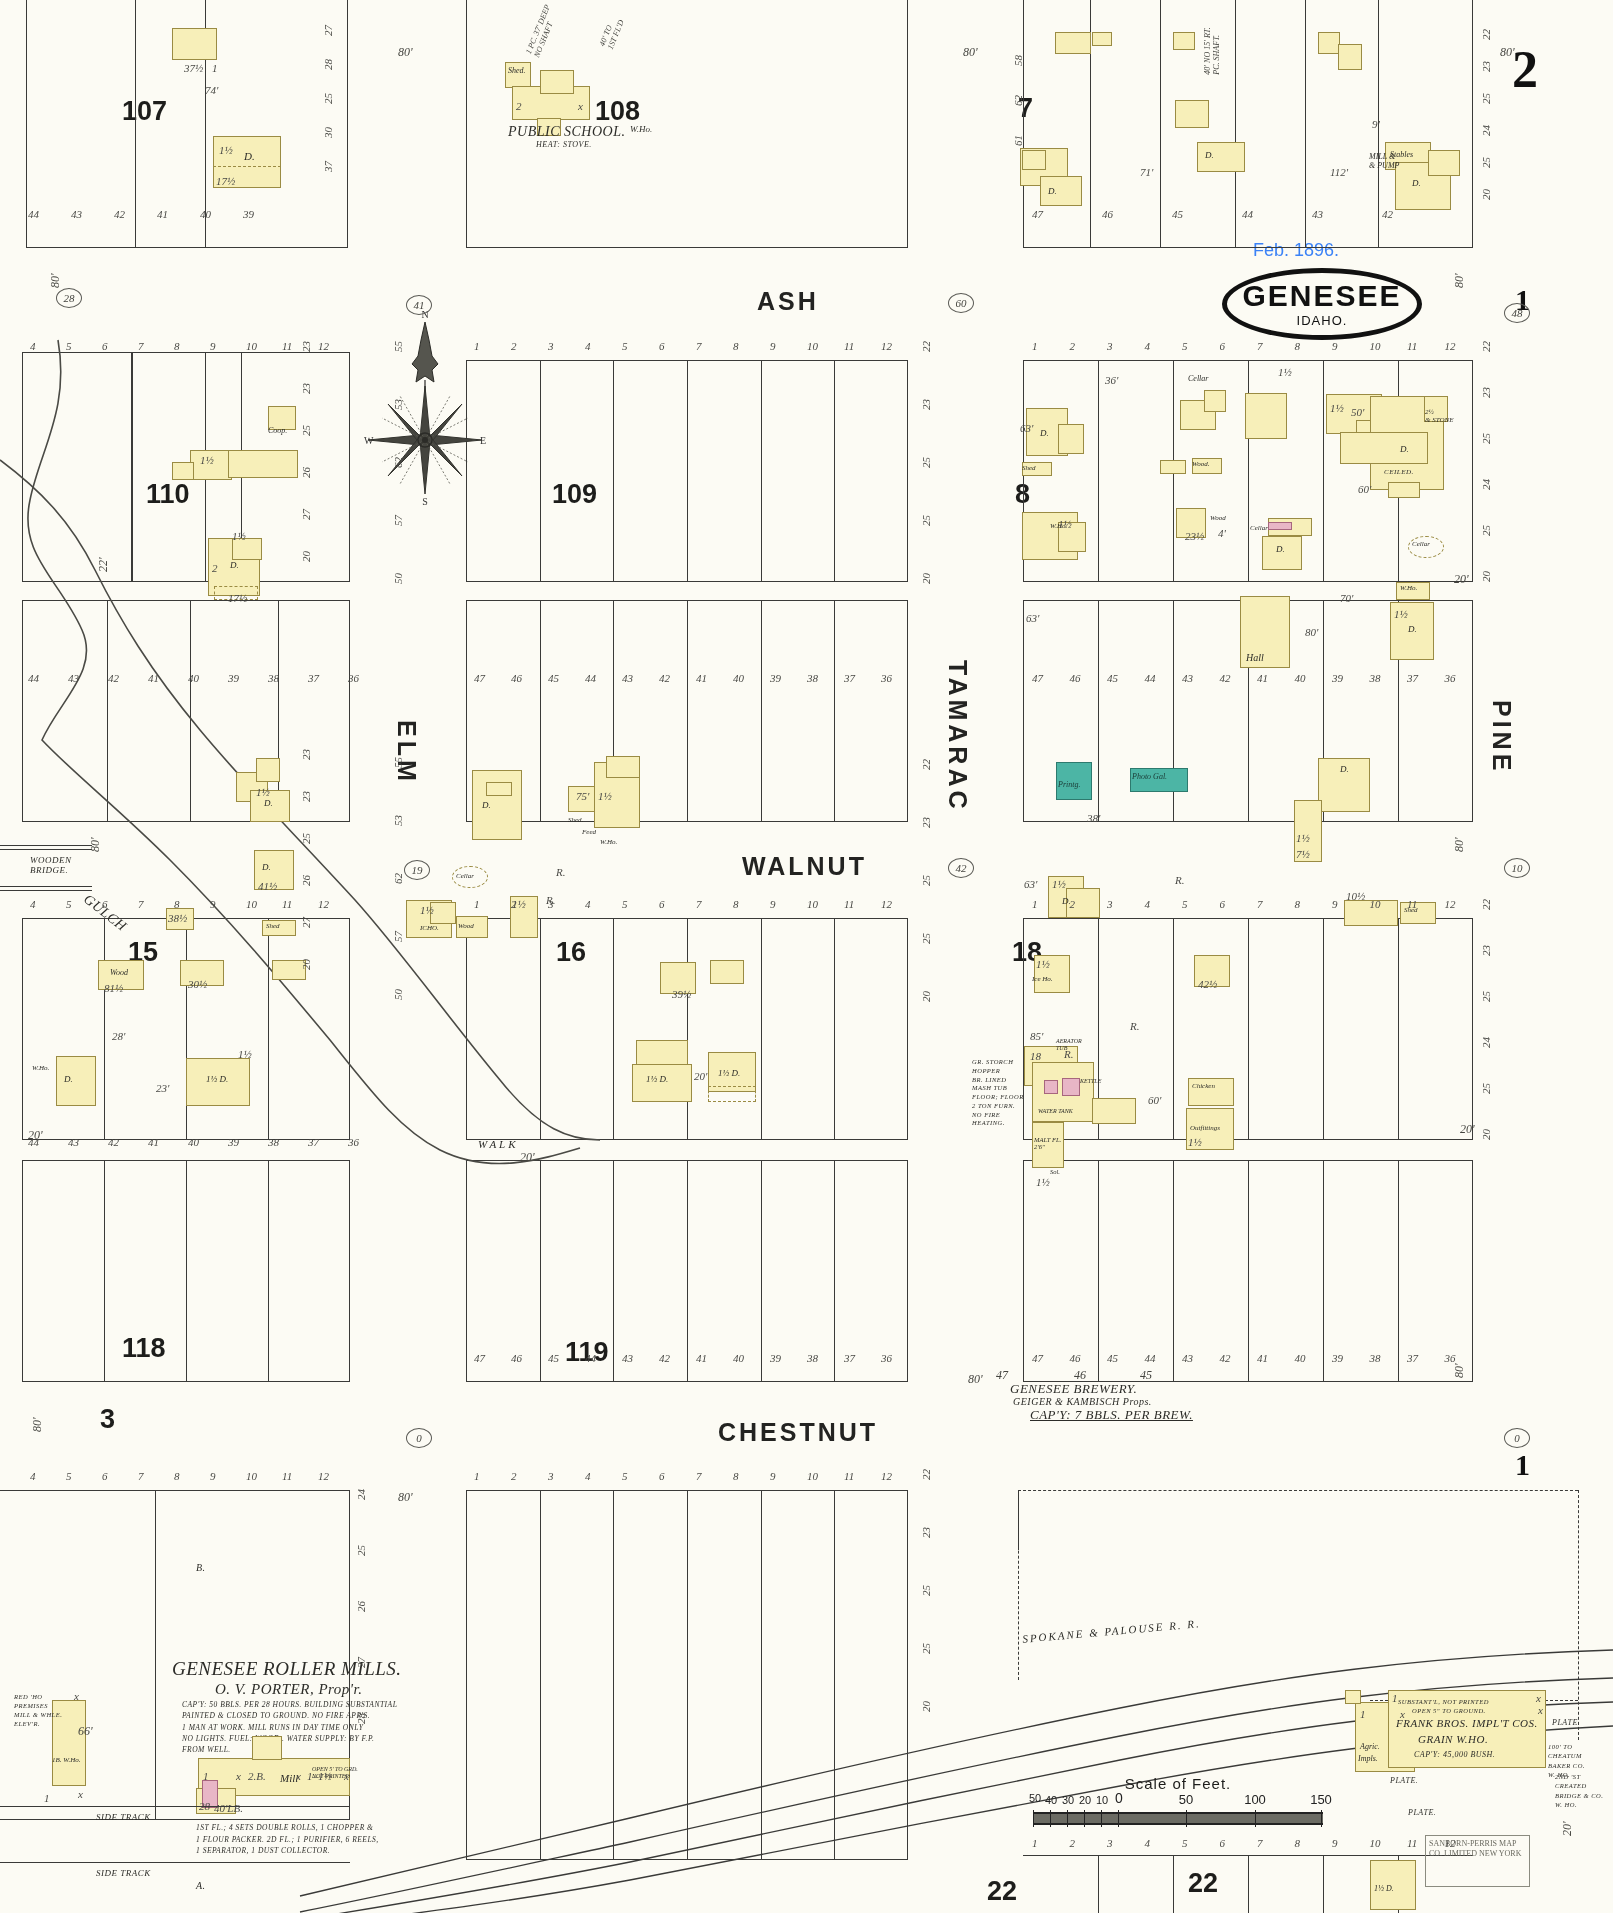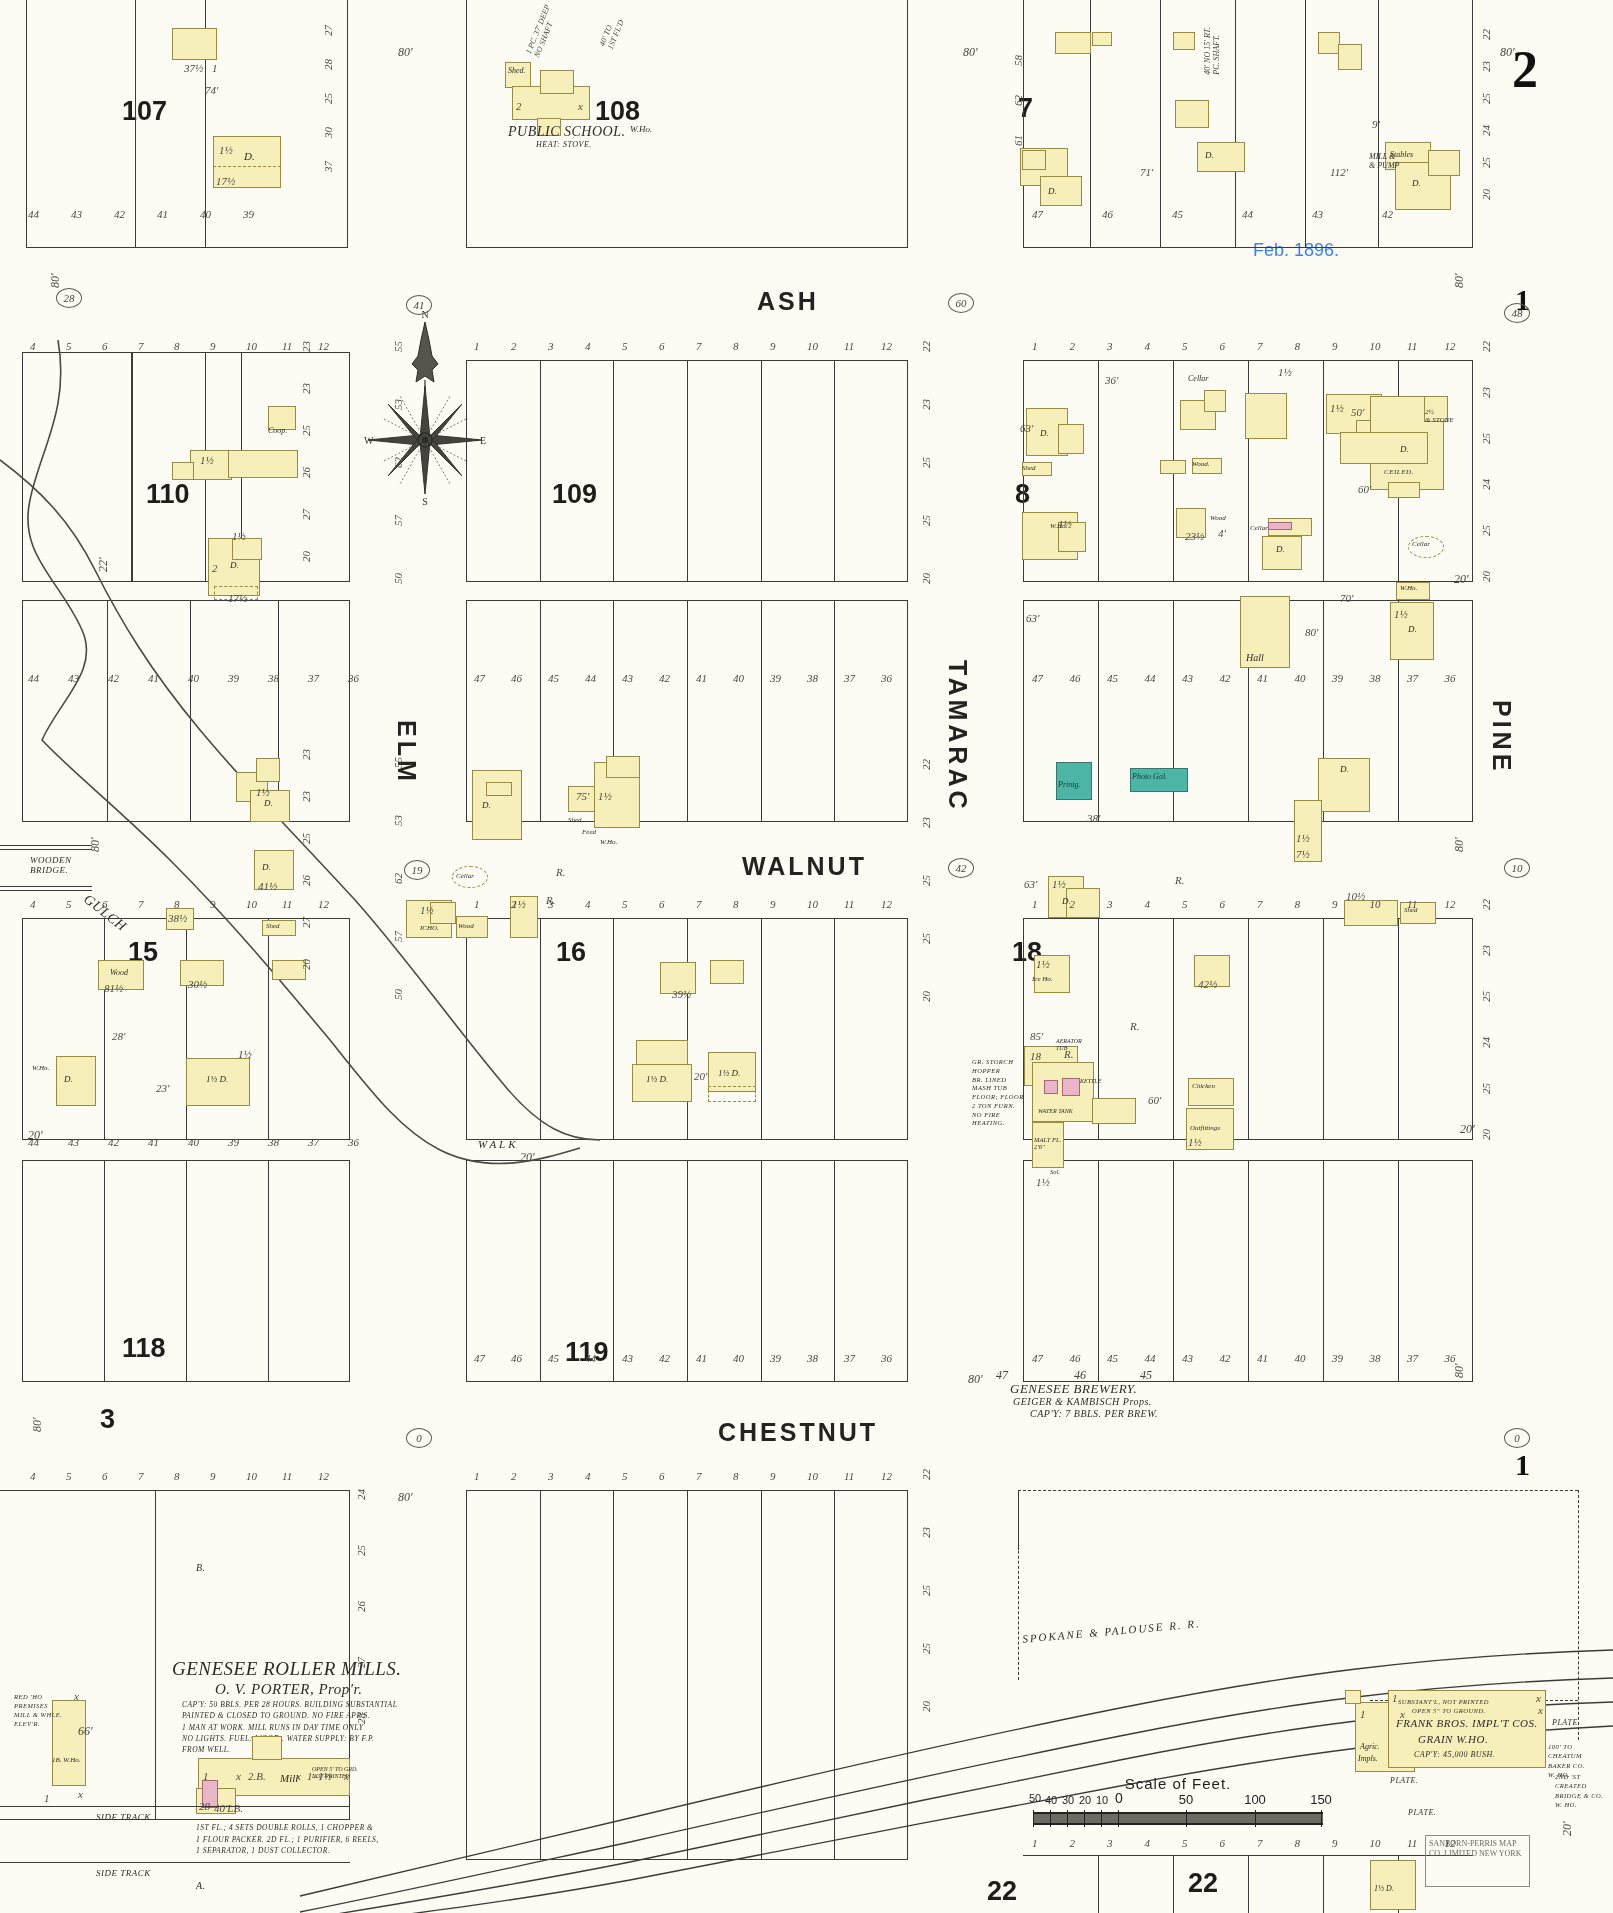--- a/index.html
+++ b/index.html
@@ -96,20 +96,24 @@
     border:1px solid #8b8b80;font-family:"Liberation Serif",serif;font-size:8px;
     color:#6a6a60;padding:3px;box-sizing:border-box;line-height:1.25;}
   svg{display:block;overflow:visible;}
 </style>
 </head>
 <body>
 
 <div id="sheet">
 
   <div id="titledate">Feb. 1896.</div>
+  <div id="titleoval">
+    <div class="city">GENESEE</div>
+    <div class="state">IDAHO.</div>
+  </div>
   <div class="sheetnum" style="left:1512px;top:40px;font-size:52px;">2</div>
   <div class="sheetnum" style="left:1515px;top:283px;font-size:30px;">1</div>
   <div class="sheetnum" style="left:1515px;top:1448px;font-size:30px;">1</div>
 
   <div class="street" style="left:757px;top:287px;">ASH</div>
   <div class="street" style="left:742px;top:852px;">WALNUT</div>
   <div class="street" style="left:718px;top:1418px;">CHESTNUT</div>
   <div class="street vert" style="left:392px;top:720px;">ELM</div>
   <div class="street vert" style="left:943px;top:660px;">TAMARAC</div>
   <div class="street vert" style="left:1487px;top:700px;">PINE</div>
@@ -515,21 +519,21 @@
 
   <div class="hand" style="left:1056px;top:1038px;font-size:6px;">AERATOR<br>TUB</div>
   <div class="hand" style="left:1038px;top:1108px;font-size:6px;">WATER TANK</div>
   <div class="hand" style="left:1034px;top:1136px;font-size:6.5px;">MALT FL.<br>2'6"</div>
   <div class="hand" style="left:1050px;top:1168px;font-size:6.5px;">Sol.</div>
   <div class="tinynum" style="left:1036px;top:1176px;">1½</div>
   <div class="tinynum" style="left:1030px;top:1050px;">18</div>
   <div class="tinynum" style="left:1064px;top:1048px;">R.</div>
   <div class="hand cap" style="left:1010px;top:1382px;font-size:13px;">GENESEE BREWERY.</div>
   <div class="hand cap" style="left:1013px;top:1396px;font-size:10px;">GEIGER &amp; KAMBISCH Props.</div>
-  <div class="hand cap" style="left:1030px;top:1408px;font-size:10px;">CAP'Y: 7 BBLS. PER BREW.</div>
+  <div class="hand cap" style="left:1030px;top:1408px;font-size:13px;text-decoration:underline;">CAP'Y: 7 BBLS. PER BREW.</div>
   <div class="dim" style="left:996px;top:1368px;">47</div>
   <div class="dim" style="left:1074px;top:1368px;">46</div>
   <div class="dim" style="left:1140px;top:1368px;">45</div>
 
   <div class="hand cap" style="left:172px;top:1658px;font-size:19px;">GENESEE ROLLER MILLS.</div>
   <div class="hand cap" style="left:215px;top:1681px;font-size:15px;">O. V. PORTER, Prop'r.</div>
   <div class="hand cap" style="left:182px;top:1699px;font-size:7.5px;line-height:1.5;">
     <div>CAP'Y: 50 BBLS. PER 28 HOURS. BUILDING SUBSTANTIAL</div>
     <div>PAINTED &amp; CLOSED TO GROUND.  NO FIRE APP'S.</div>
     <div>1 MAN AT WORK.  MILL RUNS IN DAY TIME ONLY</div>

